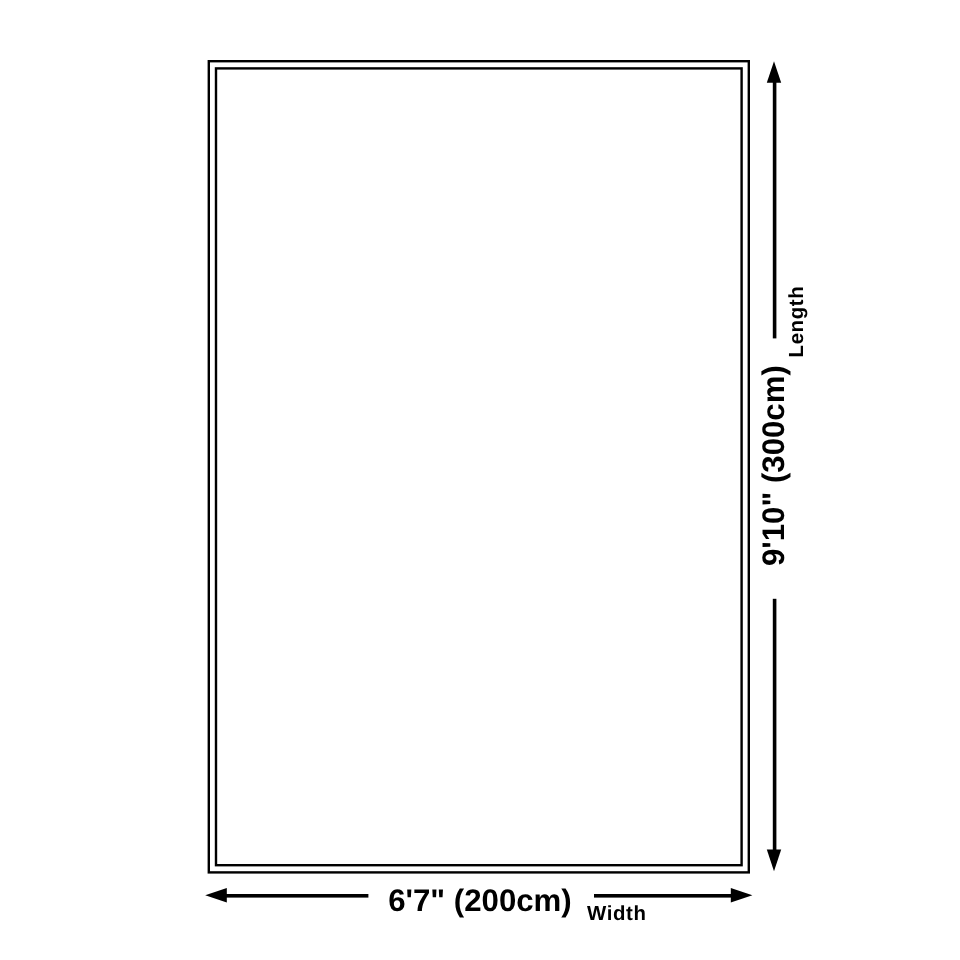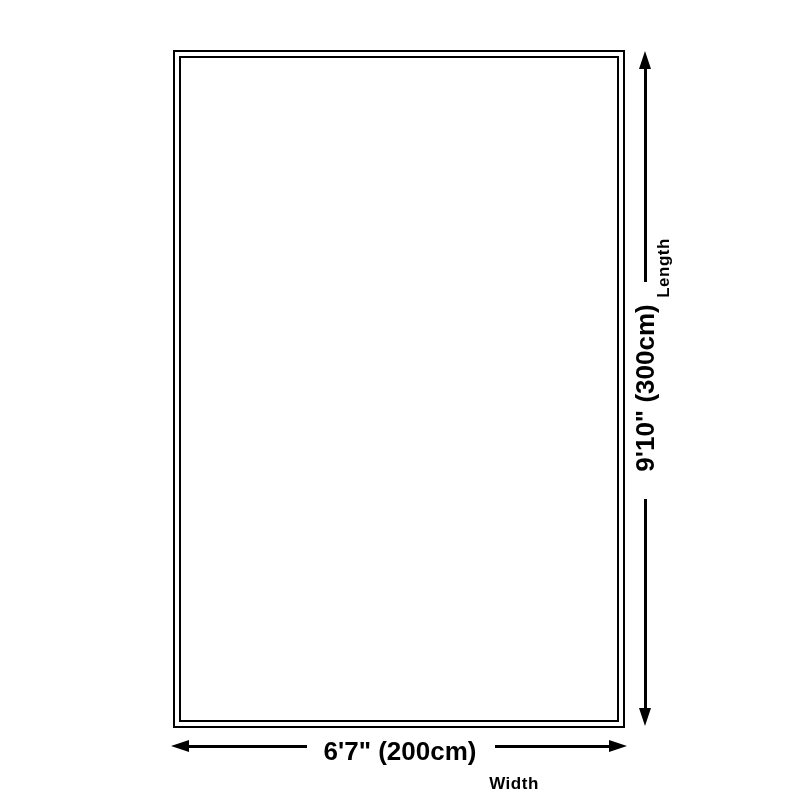--- a/index.html
+++ b/index.html
@@ -99,21 +99,21 @@
   }
   .length-label {
     left: 664px; top: 268px;
     transform: translate(-50%, -50%) rotate(-90deg);
   }
   .width-value {
     left: 400px; top: 751px;
     transform: translate(-50%, -50%);
   }
   .width-label {
-    left: 514px; top: 784px;
+    left: 514px; top: 762px;
     transform: translate(-50%, -50%);
   }
 </style>
 </head>
 <body>
 
 <div class="canvas">
 
   <div class="rug-outline">
     <div class="rug-inner-border"></div>

